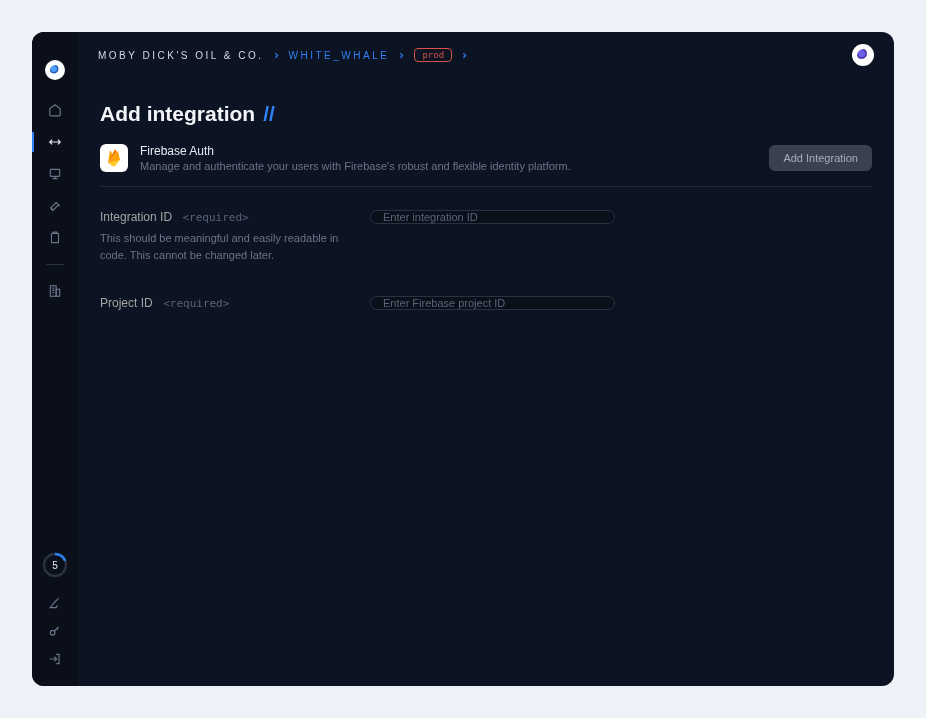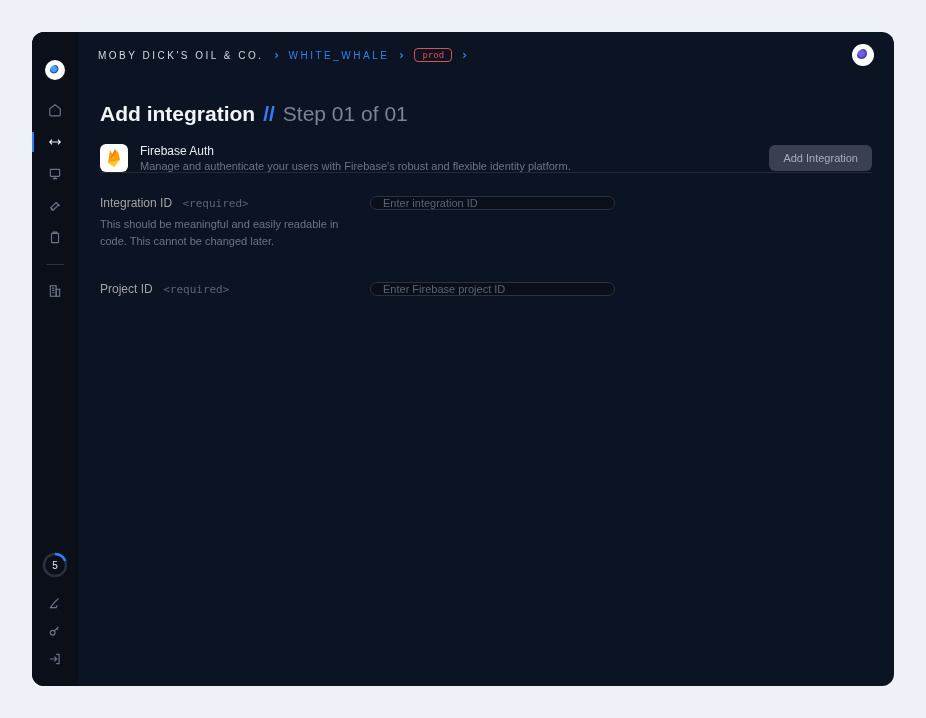--- a/index.html
+++ b/index.html
@@ -187,20 +187,21 @@
 .page-title-step {
   color: #7B8396;
   font-size: 21px;
   font-weight: 500;
 }
 
 .integration-header {
   display: flex;
   align-items: center;
   gap: 12px;
+  padding-bottom: 14px;
   border-bottom: 1px solid #222938;
   margin-bottom: 20px;
 }
 .integration-icon {
   width: 28px;
   height: 28px;
   background: #fff;
   border-radius: 6px;
   display: flex;
   align-items: center;
@@ -372,21 +373,20 @@
             </svg>
         </span>
       </div>
       <div class="avatar-logo"></div>
     </div>
 
     <div class="content">
       <div class="page-title">
         <span class="page-title-main">Add integration</span>
         <span class="page-title-sep">//</span>
-        <span class="page-title-step">Step 01 of 01</span>
       </div>
 
       <div class="integration-header">
         <div class="integration-icon">
           <svg width="16" height="20" viewBox="0 0 32 40">
             <path d="M4 30 L8 4 L14 14 Z" fill="#FFA000"></path>
             <path d="M4 30 L18 2 L22 8 Z" fill="#F57C00"></path>
             <path d="M4 30 L28 24 L16 38 Z" fill="#FFCA28"></path>
             <path d="M4 30 L28 24 L24 6 Z" fill="#FFA000"></path>
           </svg>

